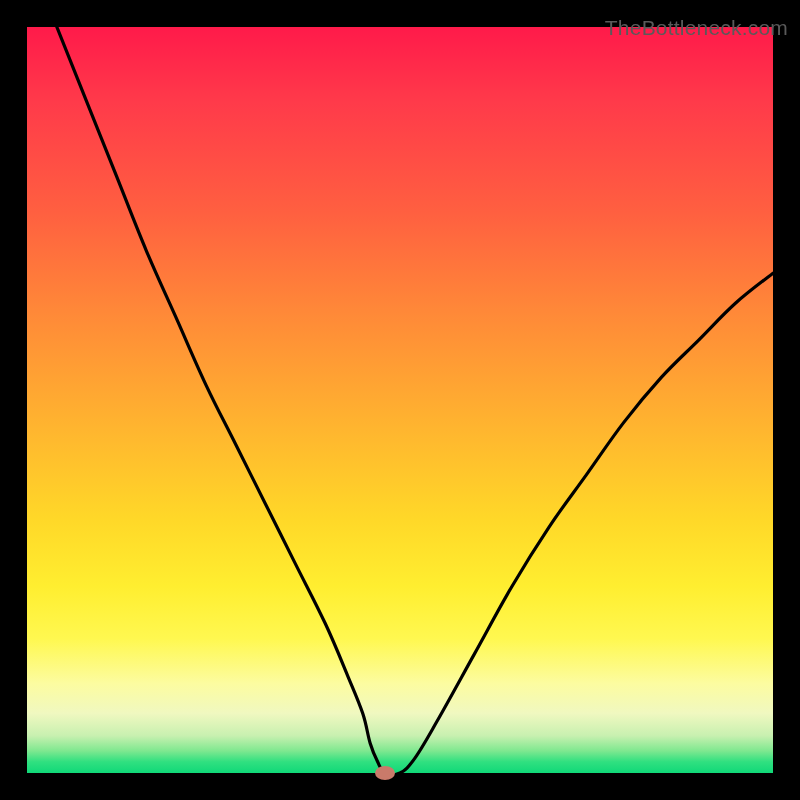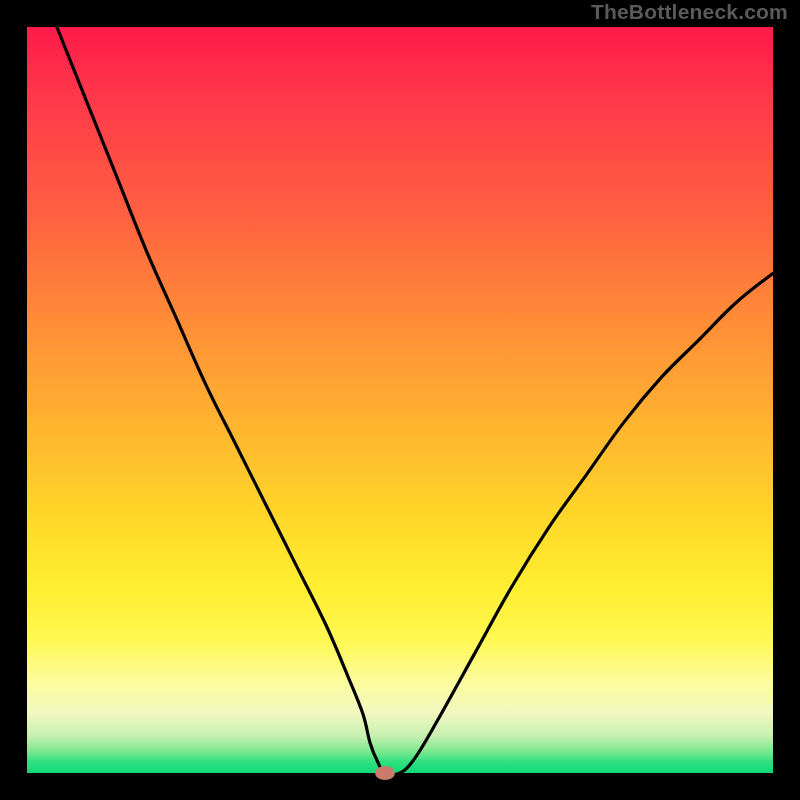--- a/index.html
+++ b/index.html
@@ -6,25 +6,25 @@
   body {
     width: 800px;
     height: 800px;
     background: #000;
     position: relative;
     font-family: Arial, sans-serif;
     overflow: hidden;
   }
   .watermark {
     position: absolute;
-    top: 0;
+    top: 16px;
     right: 12px;
     color: #5a5a5a;
     font-size: 21px;
-    font-weight: 700;
+    font-weight: 400;
     letter-spacing: 0.2px;
     z-index: 10;
   }
   .plot-area {
     position: absolute;
     left: 27px;
     top: 27px;
     width: 746px;
     height: 746px;
     background: linear-gradient(to bottom,

